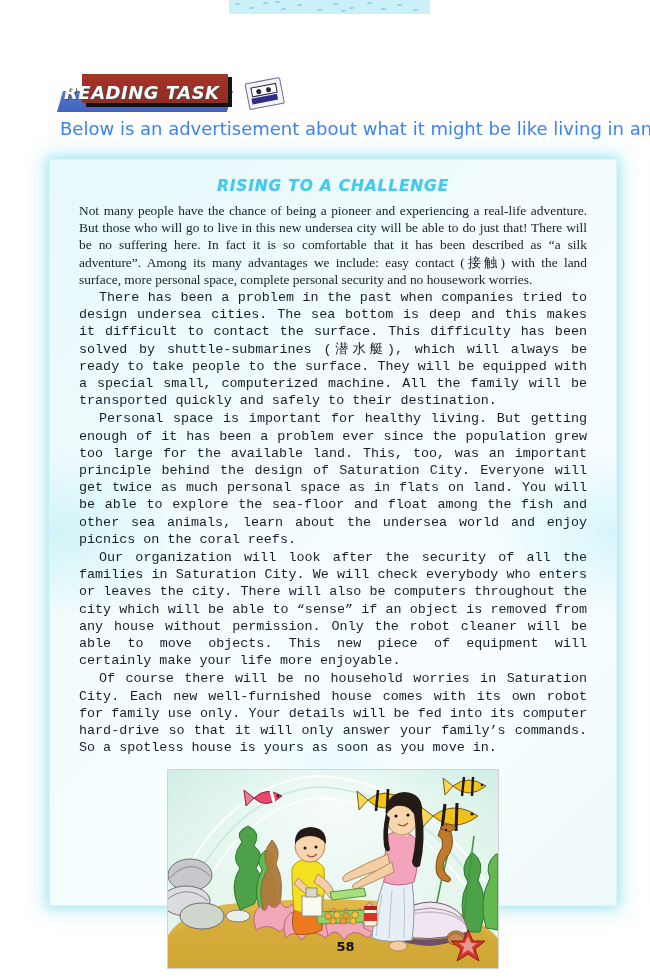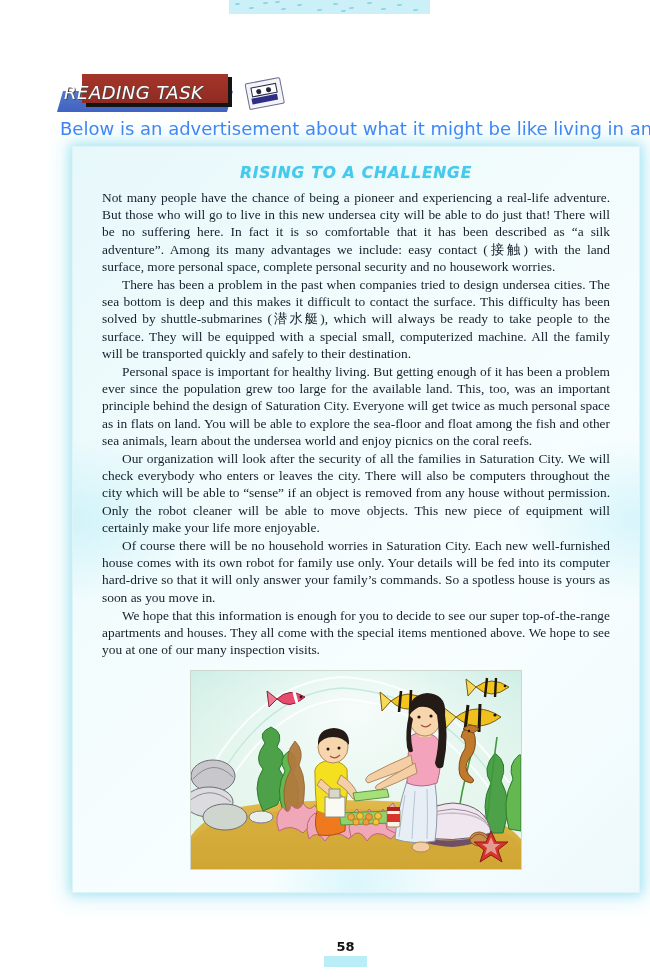--- a/index.html
+++ b/index.html
@@ -80,21 +80,21 @@
     position: absolute;
     left: 22px; top: 0px;
     width: 146px; height: 29px;
     background: linear-gradient(180deg,#a5352a 0%, #8e2b22 100%);
   }
   .banner-text {
     position: absolute;
     left: 4px; top: 8px;
     width: 180px;
     font-family: "DejaVu Sans", sans-serif;
-    font-weight: normal;
+    font-weight: bold;
     font-style: italic;
     font-size: 18px;
     letter-spacing: 0.5px;
     color: #ffffff;
     text-shadow: 1px 1px 0 #4a4a4a;
     white-space: nowrap;
   }
 
   
   #cassette-icon {
@@ -145,29 +145,28 @@
     font-family: "DejaVu Sans", sans-serif;
     font-size: 18px;
     color: #3b82f6;
     white-space: nowrap;
   }
 
   
   #ad-panel {
     position: absolute;
     left: 50px;
-    top: 147px;
+    top: 160px;
     width: 566px;
     height: 745px;
     background: linear-gradient(135deg,#e7f8fb 0%, #f2fcfd 38%, #f8feff 70%, #eef9fc 100%);
     box-shadow:
       0 0 0 1px #dff3f8,
       0 0 10px 3px rgba(120, 215, 235, .55),
       0 0 22px 7px rgba(150, 228, 243, .35);
-    margin-left: 23px;
   }
   #ad-panel::after {
     content: "";
     position: absolute;
     left: 0; top: 0; right: 0; bottom: 0;
     pointer-events: none;
     background:
       radial-gradient(ellipse at 0% 50%, rgba(140,225,240,.30) 0%, rgba(255,255,255,0) 16%),
       radial-gradient(ellipse at 100% 50%, rgba(140,225,240,.30) 0%, rgba(255,255,255,0) 16%),
       radial-gradient(ellipse at 50% 100%, rgba(150,230,245,.28) 0%, rgba(255,255,255,0) 22%);
@@ -196,21 +195,21 @@
     margin: 0 0 1px 0;
     font-family: "Liberation Serif", serif;
     font-size: 13.4px;
     line-height: 17.2px;
     color: #14202c;
     text-align: justify;
     text-justify: inter-word;
     -webkit-hyphens: none;
     hyphens: none;
   }
-  #ad-body p.indent { text-indent: 20px; }
+  #ad-body p.indent { text-indent: 20px; font-family: Liberation Mono, monospace; }
 
   
   #illustration-wrap {
     position: relative;
     z-index: 2;
     margin: 12px auto 0 auto;
     width: 330px;
     height: 198px;
     border: 1px solid #cfd6cf;
     overflow: hidden;
@@ -289,21 +288,20 @@
 <div id="ad-panel">
 
   <div id="ad-title">RISING TO A CHALLENGE</div>
 
   <div id="ad-body">
     <p>Not many people have the chance of being a pioneer and experiencing a real-life adventure. But those who will go to live in this new undersea city will be able to do just that! There will be no suffering here. In fact it is so comfortable that it has been described as “a silk adventure”. Among its many advantages we include: easy contact (接触) with the land surface, more personal space, complete personal security and no housework worries.</p>
     <p class="indent">There has been a problem in the past when companies tried to design undersea cities. The sea bottom is deep and this makes it difficult to contact the surface. This difficulty has been solved by shuttle-submarines (潜水艇), which will always be ready to take people to the surface. They will be equipped with a special small, computerized machine. All the family will be transported quickly and safely to their destination.</p>
     <p class="indent">Personal space is important for healthy living. But getting enough of it has been a problem ever since the population grew too large for the available land. This, too, was an important principle behind the design of Saturation City. Everyone will get twice as much personal space as in flats on land. You will be able to explore the sea-floor and float among the fish and other sea animals, learn about the undersea world and enjoy picnics on the coral reefs.</p>
     <p class="indent">Our organization will look after the security of all the families in Saturation City. We will check everybody who enters or leaves the city. There will also be computers throughout the city which will be able to “sense” if an object is removed from any house without permission. Only the robot cleaner will be able to move objects. This new piece of equipment will certainly make your life more enjoyable.</p>
     <p class="indent">Of course there will be no household worries in Saturation City. Each new well-furnished house comes with its own robot for family use only. Your details will be fed into its computer hard-drive so that it will only answer your family’s commands. So a spotless house is yours as soon as you move in.</p>
-    <p class="indent">We hope that this information is enough for you to decide to see our super top-of-the-range apartments and houses. They all come with the special items mentioned above. We hope to see you at one of our many inspection visits.</p>
   </div>
 
   <div id="illustration-wrap">
     <svg id="illustration" viewBox="0 0 330 198" preserveAspectRatio="none">
       <defs>
         <linearGradient id="water" x1="0" y1="0" x2="0" y2="1">
           <stop offset="0%" stop-color="#bfe9dd"></stop>
           <stop offset="45%" stop-color="#d9f2e6"></stop>
           <stop offset="100%" stop-color="#eaf7ee"></stop>
         </linearGradient>

